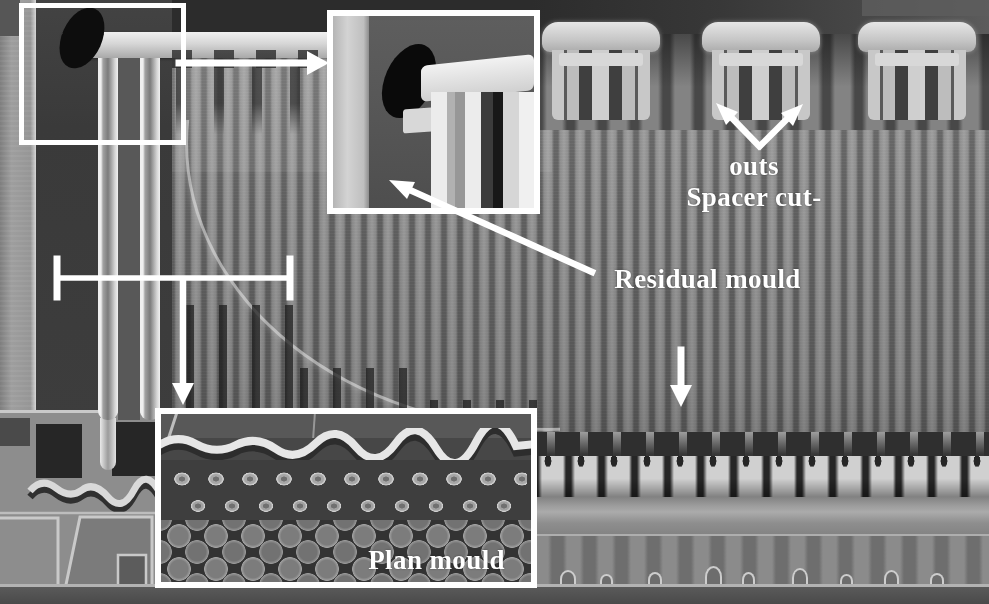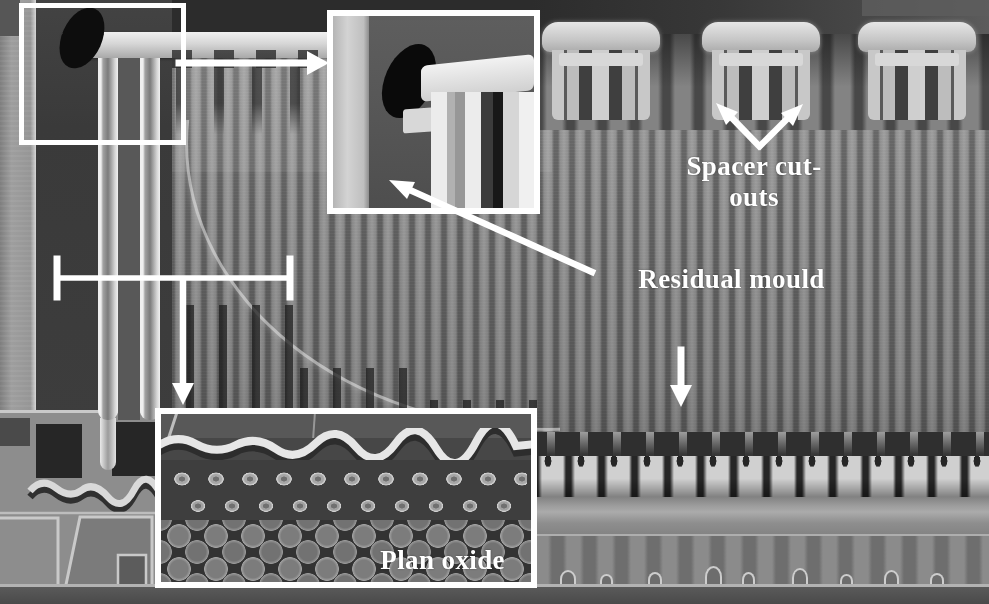--- a/index.html
+++ b/index.html
@@ -168,30 +168,30 @@
     <div class="abs" style="left:10px;top:-4px;width:3px;height:32px;background:#bdbdbd;transform:rotate(18deg);"></div>
     <div class="abs" style="left:152px;top:0;width:2px;height:24px;background:#979797;transform:rotate(4deg);"></div>
     <svg class="abs" style="left:0;top:14px;" width="370" height="40" viewBox="0 0 370 40">
       <path d="M-5,26 Q15,12 35,23 T75,24 T115,28 T155,22 T195,26 T235,22 T275,27 T315,21 T355,25 L375,23" fill="none" stroke="#2d2d2d" stroke-width="7"></path>
       <path d="M-5,19 Q15,5 35,16 T75,17 T115,21 T155,15 T195,19 T235,15 T275,20 T315,14 T355,18 L375,16" fill="none" stroke="#e6e6e6" stroke-width="8"></path>
     </svg>
     <div class="abs" style="left:0;top:46px;width:370px;height:62px;background:#3e3e3e;"></div>
     <div class="abs" style="left:4px;top:50px;width:362px;height:30px;background-repeat:repeat-x;background-size:34px 30px;background-image:radial-gradient(ellipse 5px 4px at 17px 15px,#707070 60%,rgba(0,0,0,0) 66%),radial-gradient(ellipse 12px 10px at 17px 15px,#a6a6a6 45%,#d8d8d8 62%,rgba(0,0,0,0) 67%);"></div>
     <div class="abs" style="left:20px;top:78px;width:350px;height:28px;background-repeat:repeat-x;background-size:34px 28px;background-image:radial-gradient(ellipse 5px 4px at 17px 14px,#707070 60%,rgba(0,0,0,0) 66%),radial-gradient(ellipse 11px 9px at 17px 14px,#a0a0a0 45%,#d2d2d2 62%,rgba(0,0,0,0) 67%);"></div>
     <div class="abs" style="left:0;top:106px;width:370px;height:62px;background-color:#333;background-image:radial-gradient(circle 16px at 18px 16px,#7c7c7c 55%,#a0a0a0 72%,rgba(0,0,0,0) 76%),radial-gradient(circle 16px at 18px 16px,#727272 55%,#969696 72%,rgba(0,0,0,0) 76%);background-size:37px 33px,37px 33px;background-position:0 0,18px 16px;"></div>
-    <div class="abs fig-label" style="right:26px;bottom:6px;">Plan oxide</div>
+    <div class="abs fig-label" style="right:26px;bottom:6px;">Plan mould</div>
   </div>
 
   <div class="abs hl-box"></div>
 
   <div class="abs fig-label" style="left:634px;top:151px;width:240px;">
+    <span style="display:block">outs</span>
     <span style="display:block">Spacer cut-</span>
-    <span style="display:block">outs</span>
-  </div>
-  <div class="abs fig-label" style="left:569px;top:264px;width:277px;padding-left:24px;">
+  </div>
+  <div class="abs fig-label" style="left:569px;top:264px;width:277px;">
     <span style="display:block">Residual mould</span>
   </div>
 
   <svg class="abs" style="left:0;top:0;" width="989" height="604" viewBox="0 0 989 604">
     <g stroke="#fff" fill="#fff" stroke-linecap="square">
       <g>
         <line x1="179" y1="63" x2="307" y2="63" stroke-width="7"></line>
         <polygon points="307,51 307,75 329,63" stroke="none"></polygon>
       </g>
       <g>

